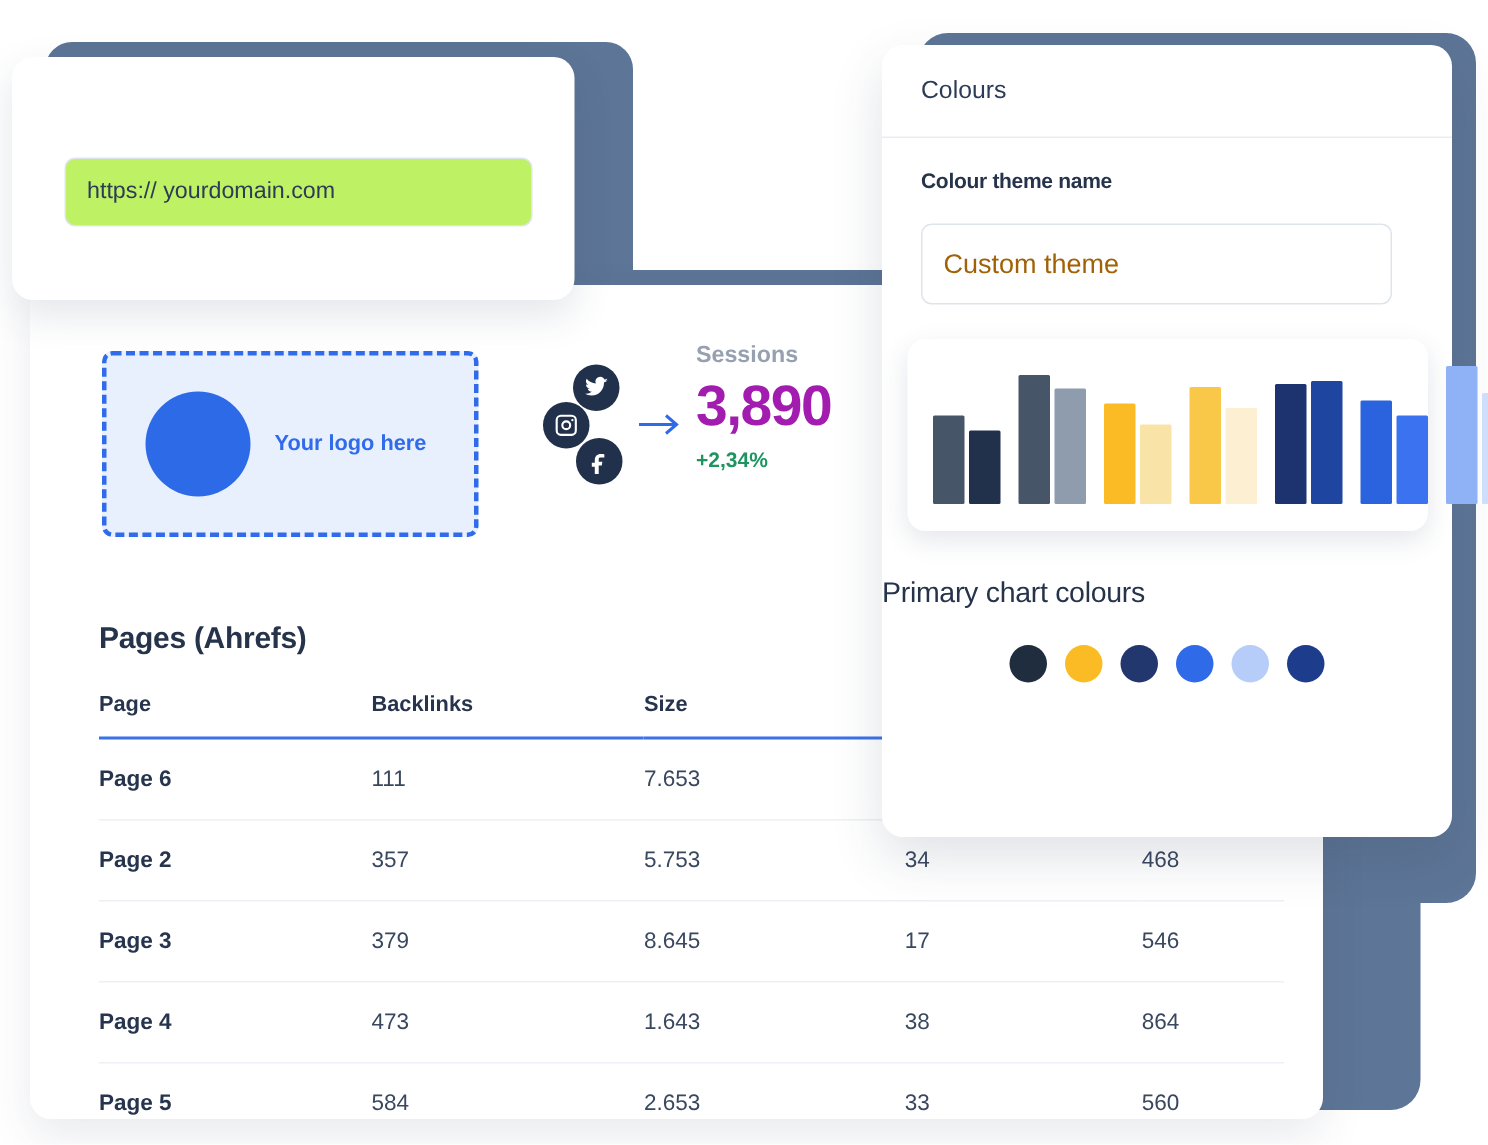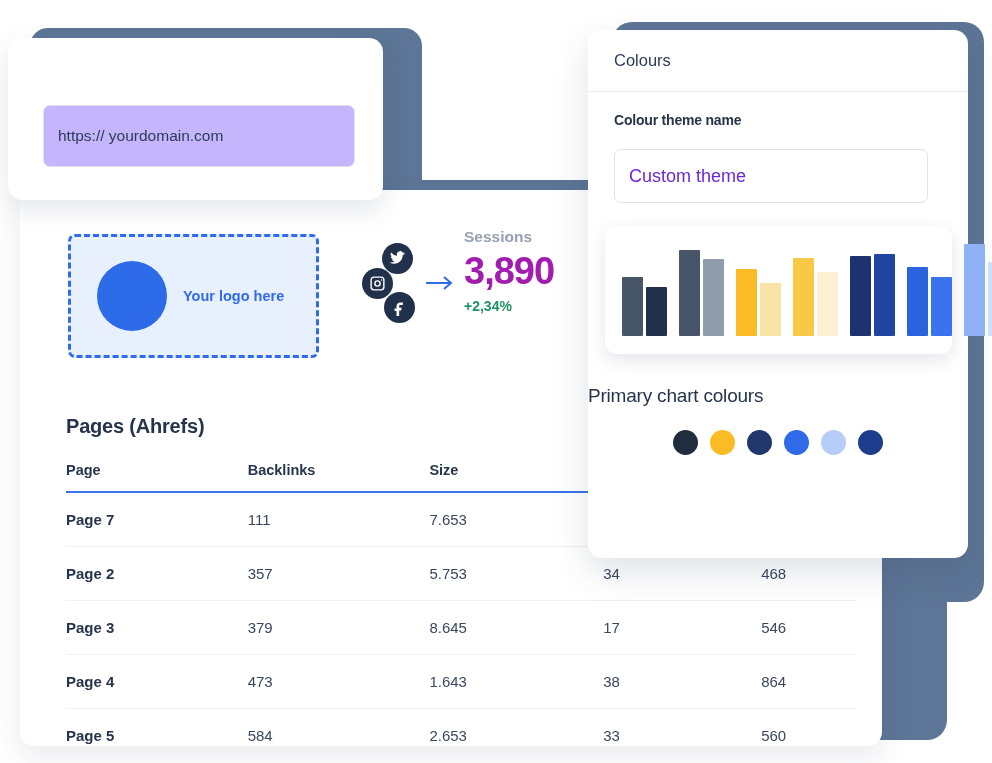--- a/index.html
+++ b/index.html
@@ -33,22 +33,22 @@
 
   
   #domain-plate { left: 30px;  top: 28px;  width: 392px; height: 170px; }
   #domain-card  { left: 8px;   top: 38px;  width: 375px; height: 162px;
                   box-shadow: 0 10px 26px rgba(45,62,90,.13); z-index: 6; }
   #domain-card .card-title {
     position: absolute; left: 35px; top: 28px;
     font-size: 19.5px; font-weight: bold; color: #25334b; letter-spacing: -.2px;
   }
   #domain-input {
-    position: absolute; left: 35px; top: 67px; width: 312px; height: 62px;
-    border: 1px solid #dfe4ec; border-radius: 7px; background: #c4b5fd;
+    position: absolute; left: 35px; top: 67px; width: 312px; height: 46px;
+    border: 1px solid #dfe4ec; border-radius: 7px; background: #bef264;
     box-sizing: border-box; padding-left: 14px;
     font-family: "Liberation Sans", sans-serif; font-size: 15.5px;
     color: #2c3c56; outline: none;
   }
   #domain-input::placeholder { color: #2c3c56; }
 
   
   #main-plate { left: 42px; top: 180px; width: 905px; height: 560px; border-radius: 20px; }
   #main-card  { left: 20px; top: 190px; width: 862px; height: 556px;
                 box-shadow: 0 12px 30px rgba(45,62,90,.10); z-index: 4; }
@@ -132,21 +132,21 @@
   }
   #theme-label {
     position: absolute; left: 26px; top: 82px;
     font-size: 14px; font-weight: bold; color: #25334b; letter-spacing: -.2px;
   }
   #theme-input {
     position: absolute; left: 26px; top: 119px; width: 314px; height: 54px;
     border: 1px solid #dfe4ec; border-radius: 7px; background: #fff;
     box-sizing: border-box; padding-left: 14px;
     font-family: "Liberation Sans", sans-serif; font-size: 18px;
-    color: #6d28d9; outline: none;
+    color: #a16207; outline: none;
   }
   #theme-input::placeholder { color: #2c3c56; }
 
   
   #chart-panel {
     position: absolute; left: 17px; top: 196px; width: 347px; height: 128px;
     background: #ffffff; border-radius: 12px;
     box-shadow: 0 6px 18px rgba(45,62,90,.13);
   }
   #chart-bars {
@@ -224,21 +224,21 @@
         <tr>
           <th>Page</th>
           <th>Backlinks</th>
           <th>Size</th>
           <th></th>
           <th></th>
         </tr>
       </thead>
       <tbody>
         <tr>
-          <td class="page-cell">Page 7</td>
+          <td class="page-cell">Page 6</td>
           <td>111</td>
           <td>7.653</td>
           <td></td>
           <td></td>
         </tr>
         <tr>
           <td class="page-cell">Page 2</td>
           <td>357</td>
           <td>5.753</td>
           <td>34</td>

